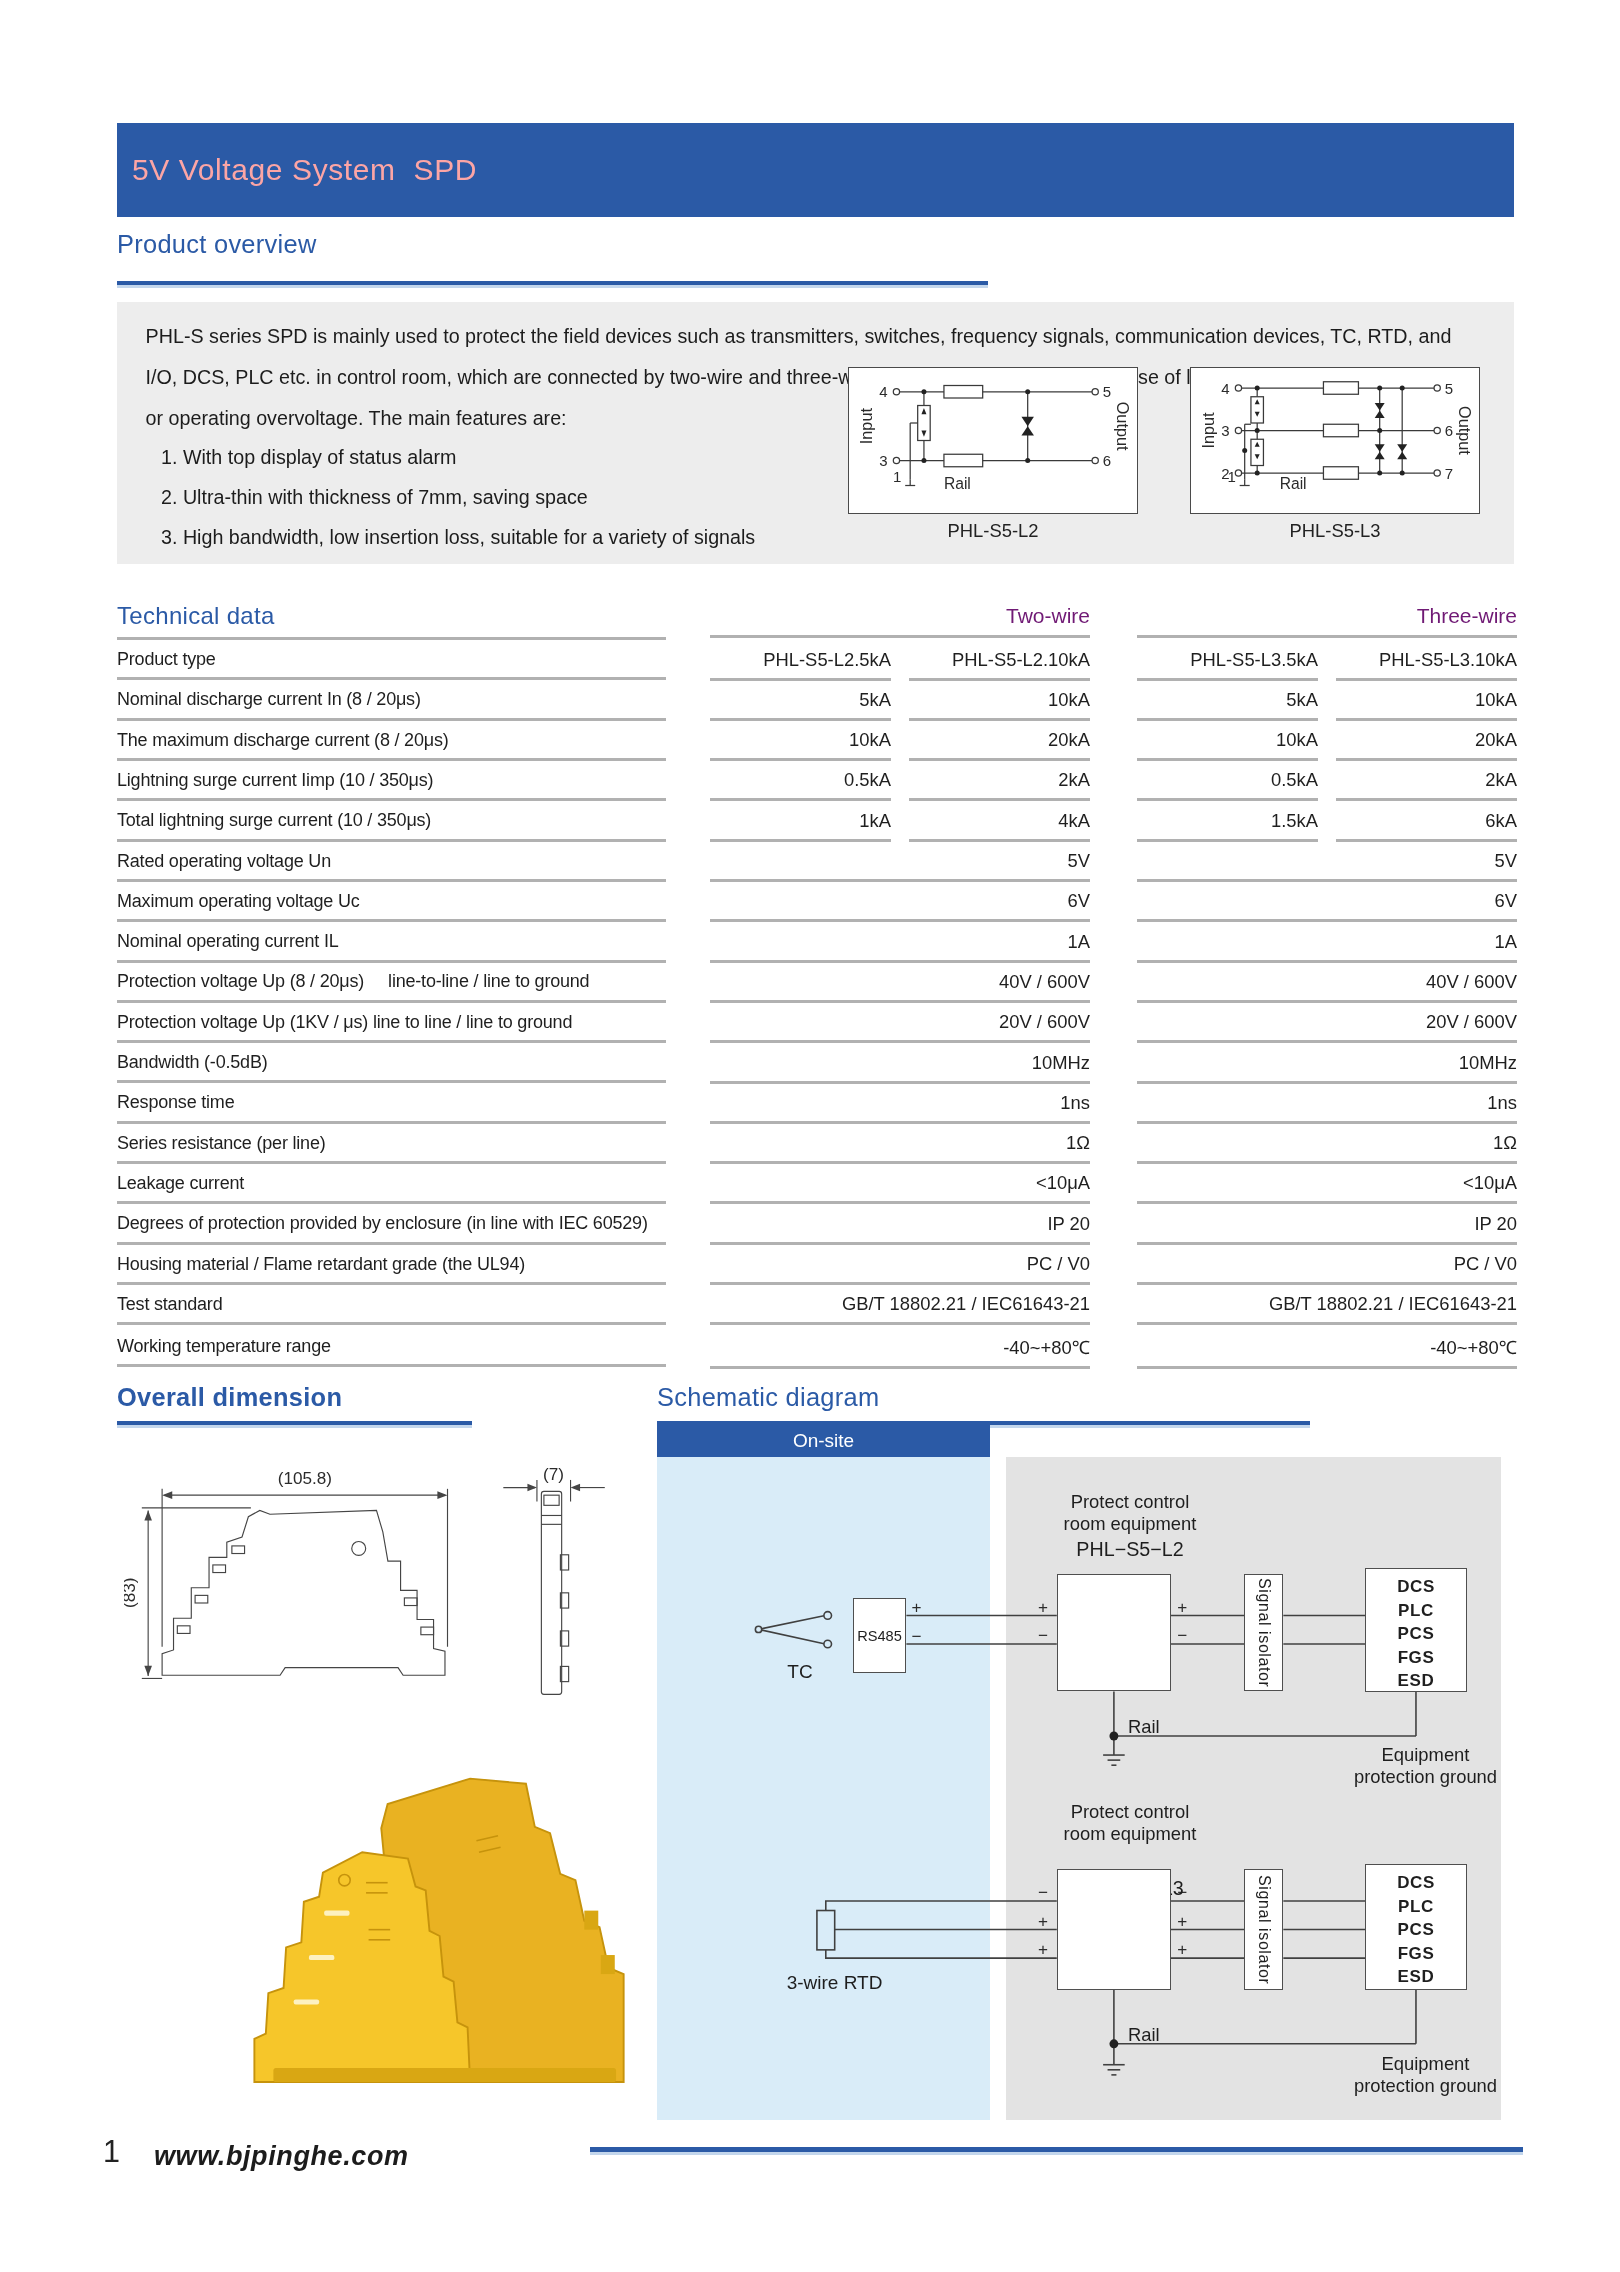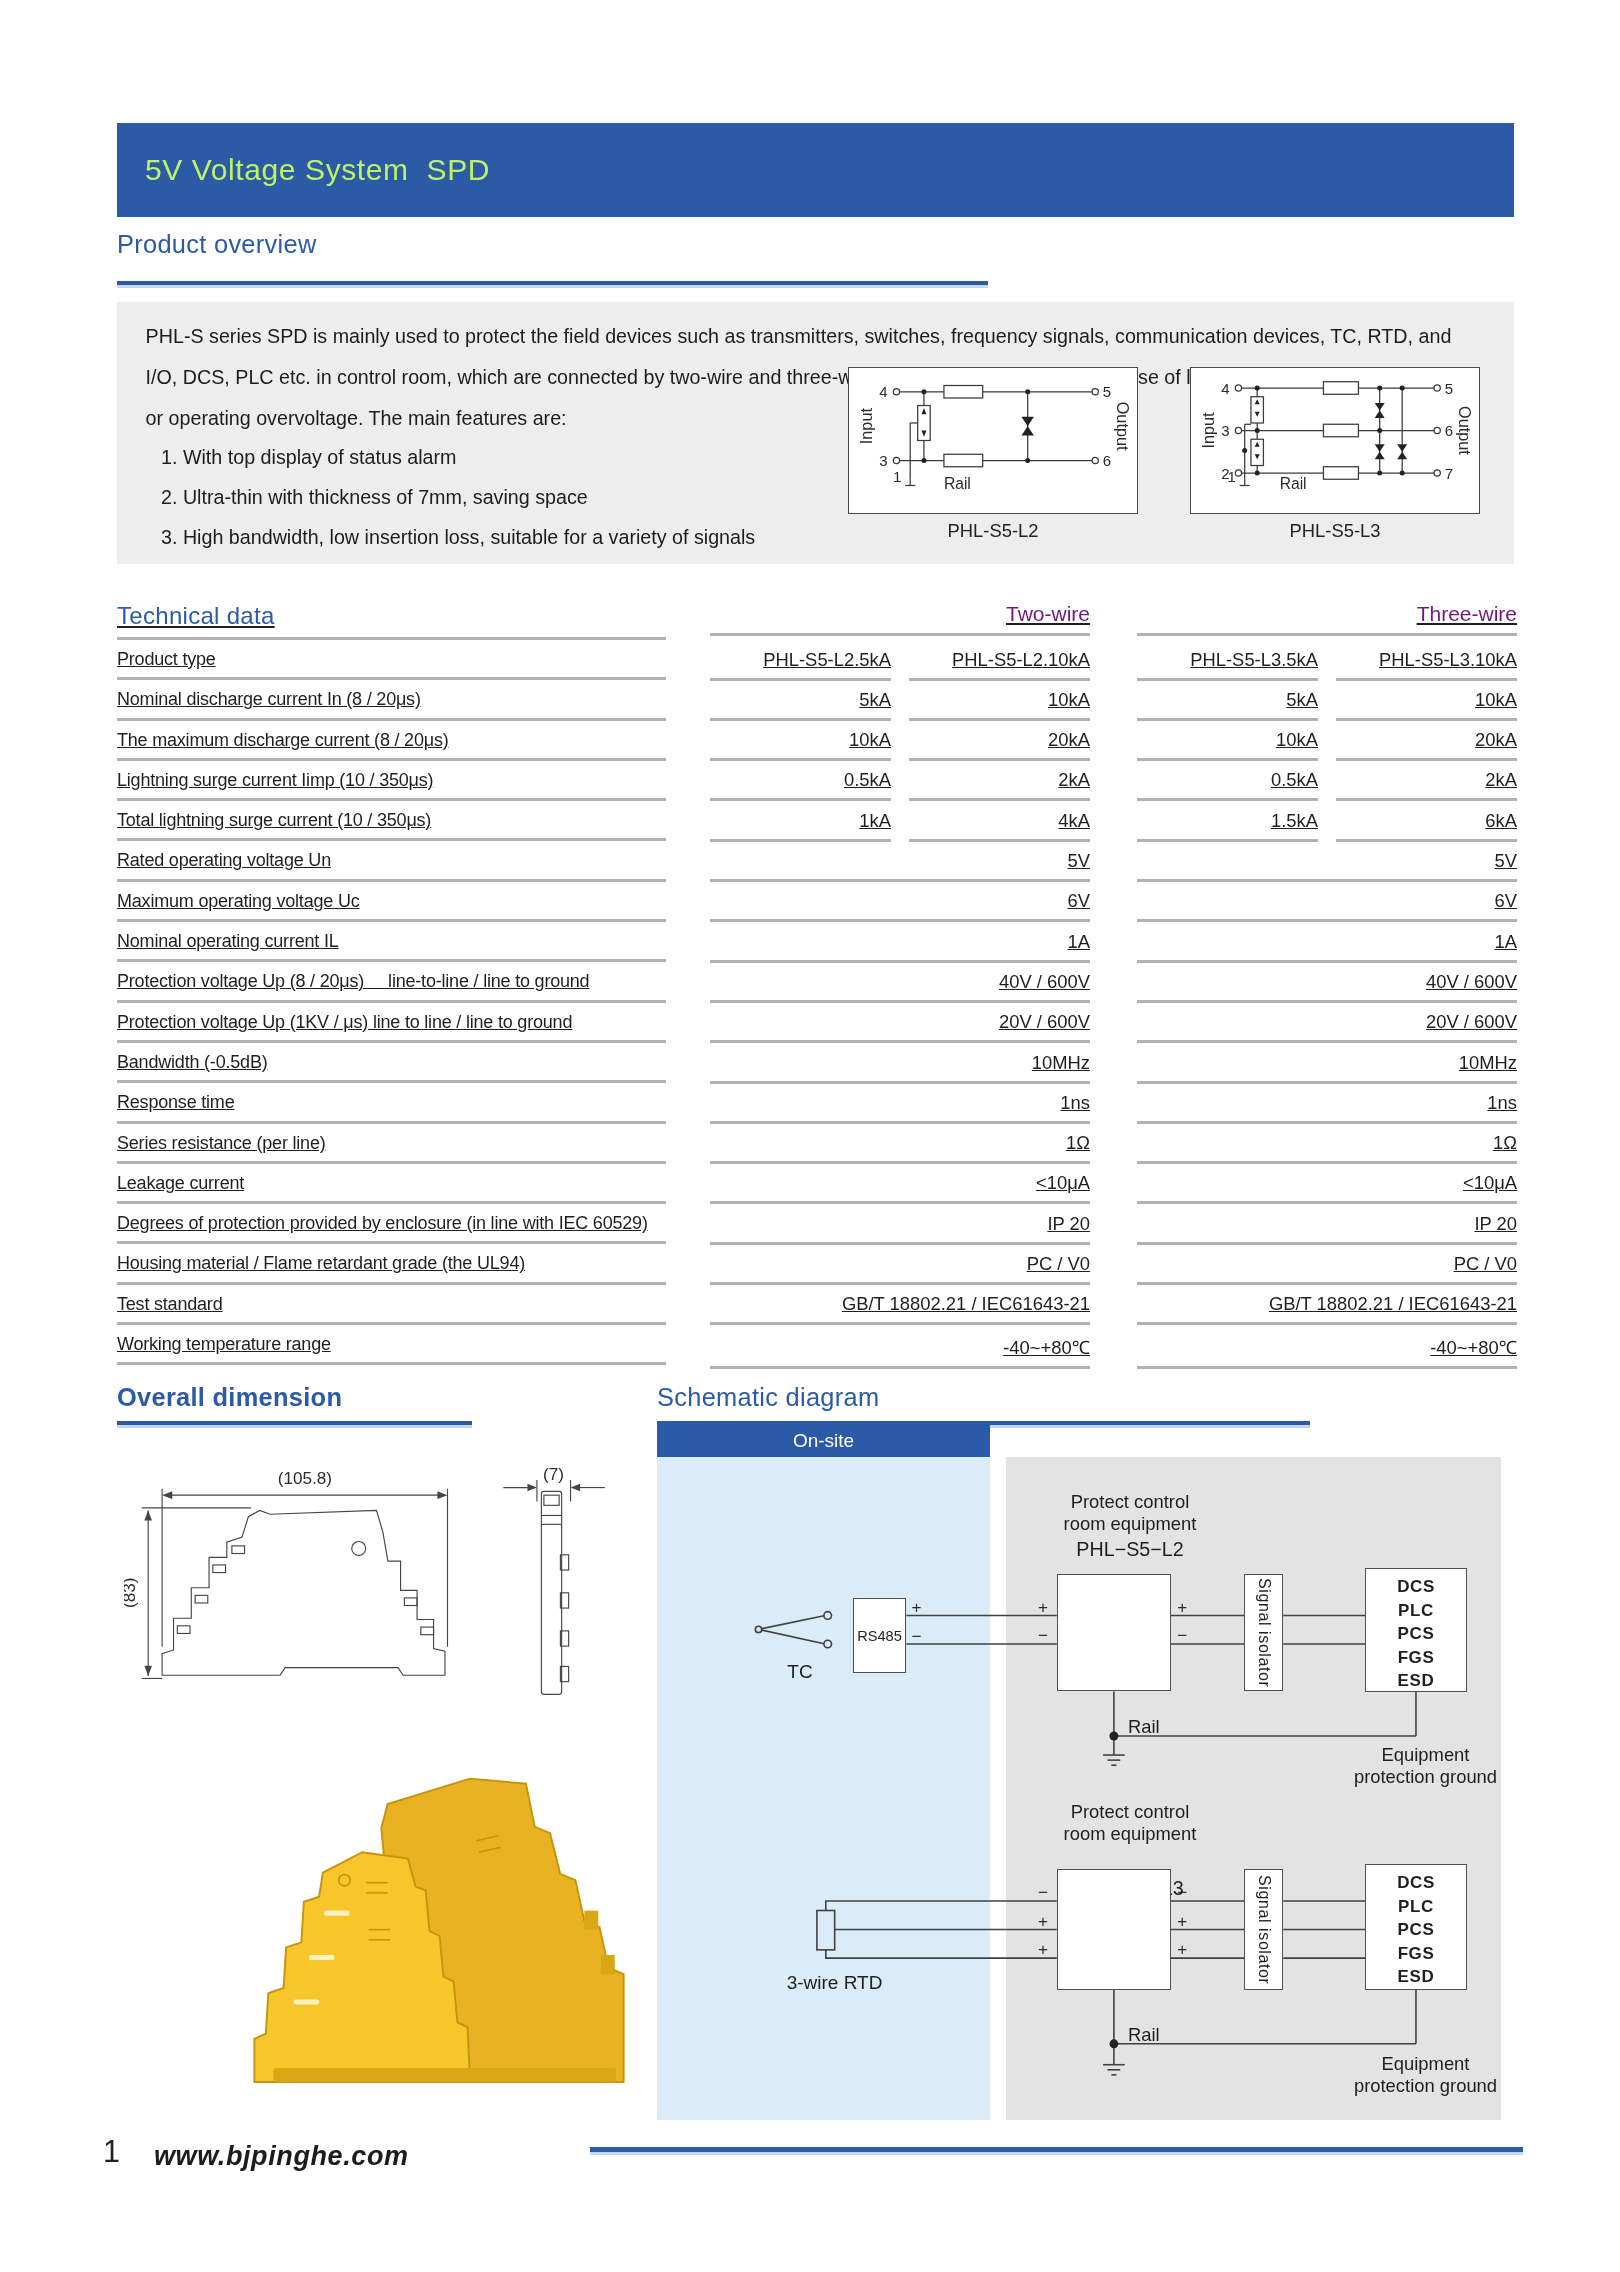--- a/index.html
+++ b/index.html
@@ -3,38 +3,38 @@
 <meta charset="utf-8">
 <style>
   * { margin:0; padding:0; box-sizing:border-box; }
   body { background:#ffffff; font-family:"Liberation Sans", sans-serif; color:#1f1f1f; }
   #page { position:relative; width:1620px; height:2273px; background:#fff; overflow:hidden; }
 
   .abs { position:absolute; }
 
   
   .banner { left:117px; top:123px; width:1397px; height:94px; background:#2b5aa6; }
-  .banner-title { color:#bef264; font-size:30px; line-height:94px; padding-left:28px; letter-spacing:0.6px; white-space:pre; }
+  .banner-title { color:#fca5a5; font-size:30px; line-height:94px; padding-left:15px; letter-spacing:0.6px; white-space:pre; }
 
   
   .sec-title { color:#2b5aa6; font-size:25.4px; letter-spacing:0.3px; }
   .blue-rule { height:7px; background:linear-gradient(to bottom,#2b5aa6 0,#2b5aa6 4.4px,#c3d6ec 4.4px,#c3d6ec 7px); }
 
   
   .ov-box { left:117px; top:302px; width:1397px; height:262px; background:#ededed; }
   .ov-par { left:28.6px; top:14px; width:1333px; font-size:19.7px; line-height:41px; color:#1c1c1c; }
   .ov-feats { left:44px; top:135px; font-size:19.7px; line-height:40px; color:#1c1c1c; }
   .mini-diag { width:290px; }
   .mini-diag svg { display:block; width:290px; height:147px; background:#fff; border:1.3px solid #4a4a4a; }
   .mini-label { text-align:center; font-size:18.4px; margin-top:5.7px; color:#222; }
   svg text { font-family:"Liberation Sans", sans-serif; fill:#2b2b2b; }
 
   
   .tech { left:117px; top:594px; width:1400px; }
-  .trow { display:flex; align-items:flex-start;text-decoration:underline; }
+  .trow { display:flex; align-items:center; }
   .c { border-bottom:3.2px solid #b1b1b1; padding:8.3px 0 7px; font-size:18.4px; min-height:40px; display:flex; align-items:center; }
   .lab { width:549px; margin-right:44px; font-size:18px; letter-spacing:-0.2px; white-space:nowrap; }
   .v  { width:181px; margin-left:18px; justify-content:flex-end; text-align:right; }
   .v.first { margin-left:0; }
   .v.g2 { margin-left:47px; }
   .v2 { width:380px; margin-left:47px; justify-content:flex-end; text-align:right; }
   .v2.first { margin-left:0; }
   .thead .lab { color:#2b5aa6; font-size:24px; letter-spacing:0.3px; }
   .thead .v2 { color:#701a75; font-size:21px; }
 

